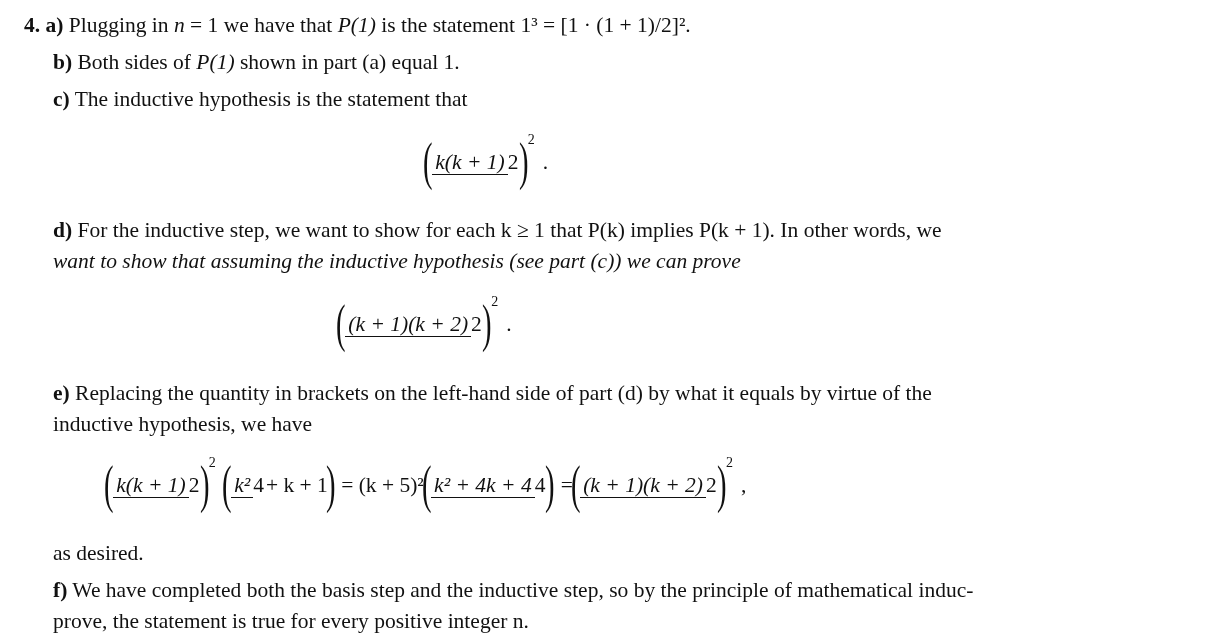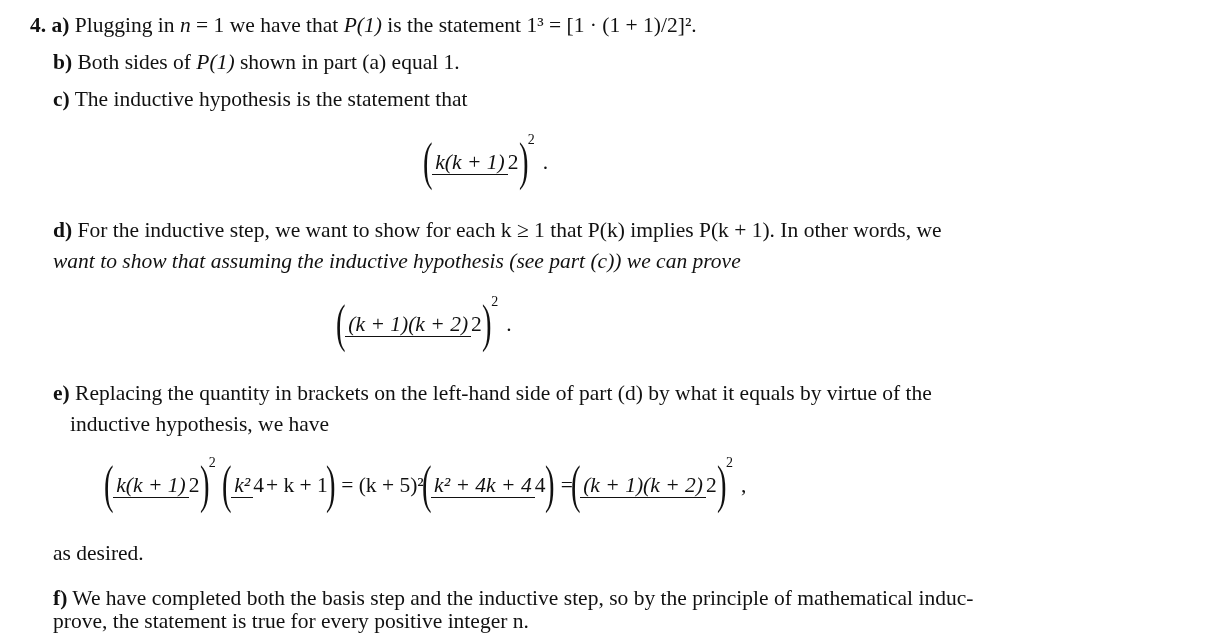--- a/index.html
+++ b/index.html
@@ -12,21 +12,21 @@
   .frac { display:inline-flex; align-items:center; margin:0 2px; vertical-align:middle; }
   .frac .num { padding:0 3px; border-bottom:1px solid #111; line-height:24px; }
   .frac .den { line-height:24px; }
   .big { font-size:52px; font-weight:200; transform:scaleX(0.55); display:inline-block; line-height:52px; margin:0 -6px; }
   .sq { font-size:14px; position:relative; top:-22px; margin-left:2px; }
   .sp { display:inline-block; width:8px; }
 </style>
 </head>
 <body>
 
-<div class="line" style="left:30px;top:12px;">
+<div class="line" style="left:24px;top:12px;">
   <span class="b">4.</span>
   <span class="b">a)</span>
   <span>Plugging in</span>
   <span class="i">n</span>
   <span>= 1</span>
   <span>we have that</span>
   <span class="i">P(1)</span>
   <span>is the statement</span>
   <span>1³ = [1 · (1 + 1)/2]².</span>
 </div>
@@ -72,21 +72,21 @@
   <span class="big">)</span>
   <span class="sq">2</span>
   <span class="sp"></span>
     <span>.</span>
 </div>
 
 <div class="line" style="left:53px;top:380px;text-align:center;">
   <span class="b">e)</span>
   <span>Replacing the quantity in brackets on the left-hand side of part (d) by what it equals by virtue of the</span>
 </div>
-<div class="line" style="left:53px;top:411px;margin-left:17px;">
+<div class="line" style="left:53px;top:411px;">
   <span>inductive hypothesis, we have</span>
 </div>
 
 <div class="eq" style="left:106px;top:459px;">
   <span class="big">(</span>
   <span class="frac">
     <span class="num i">k(k + 1)</span>
     <span class="den">2</span>
   </span>
   <span class="big">)</span>
@@ -117,19 +117,19 @@
   <span class="big">)</span>
   <span class="sq">2</span>
   <span class="sp"></span>
     <span>,</span>
 </div>
 
 <div class="line" style="left:53px;top:540px;">
   <span>as desired.</span>
 </div>
 
-<div class="line" style="left:53px;top:577px;margin-top:8px;">
+<div class="line" style="left:53px;top:577px;">
   <span class="b">f)</span>
   <span>We have completed both the basis step and the inductive step, so by the principle of mathematical induc-</span>
 </div>
 <div class="line" style="left:53px;top:608px;">
   <span>prove, the statement is true for every positive integer n.</span>
 </div>
 
 </body></html>

